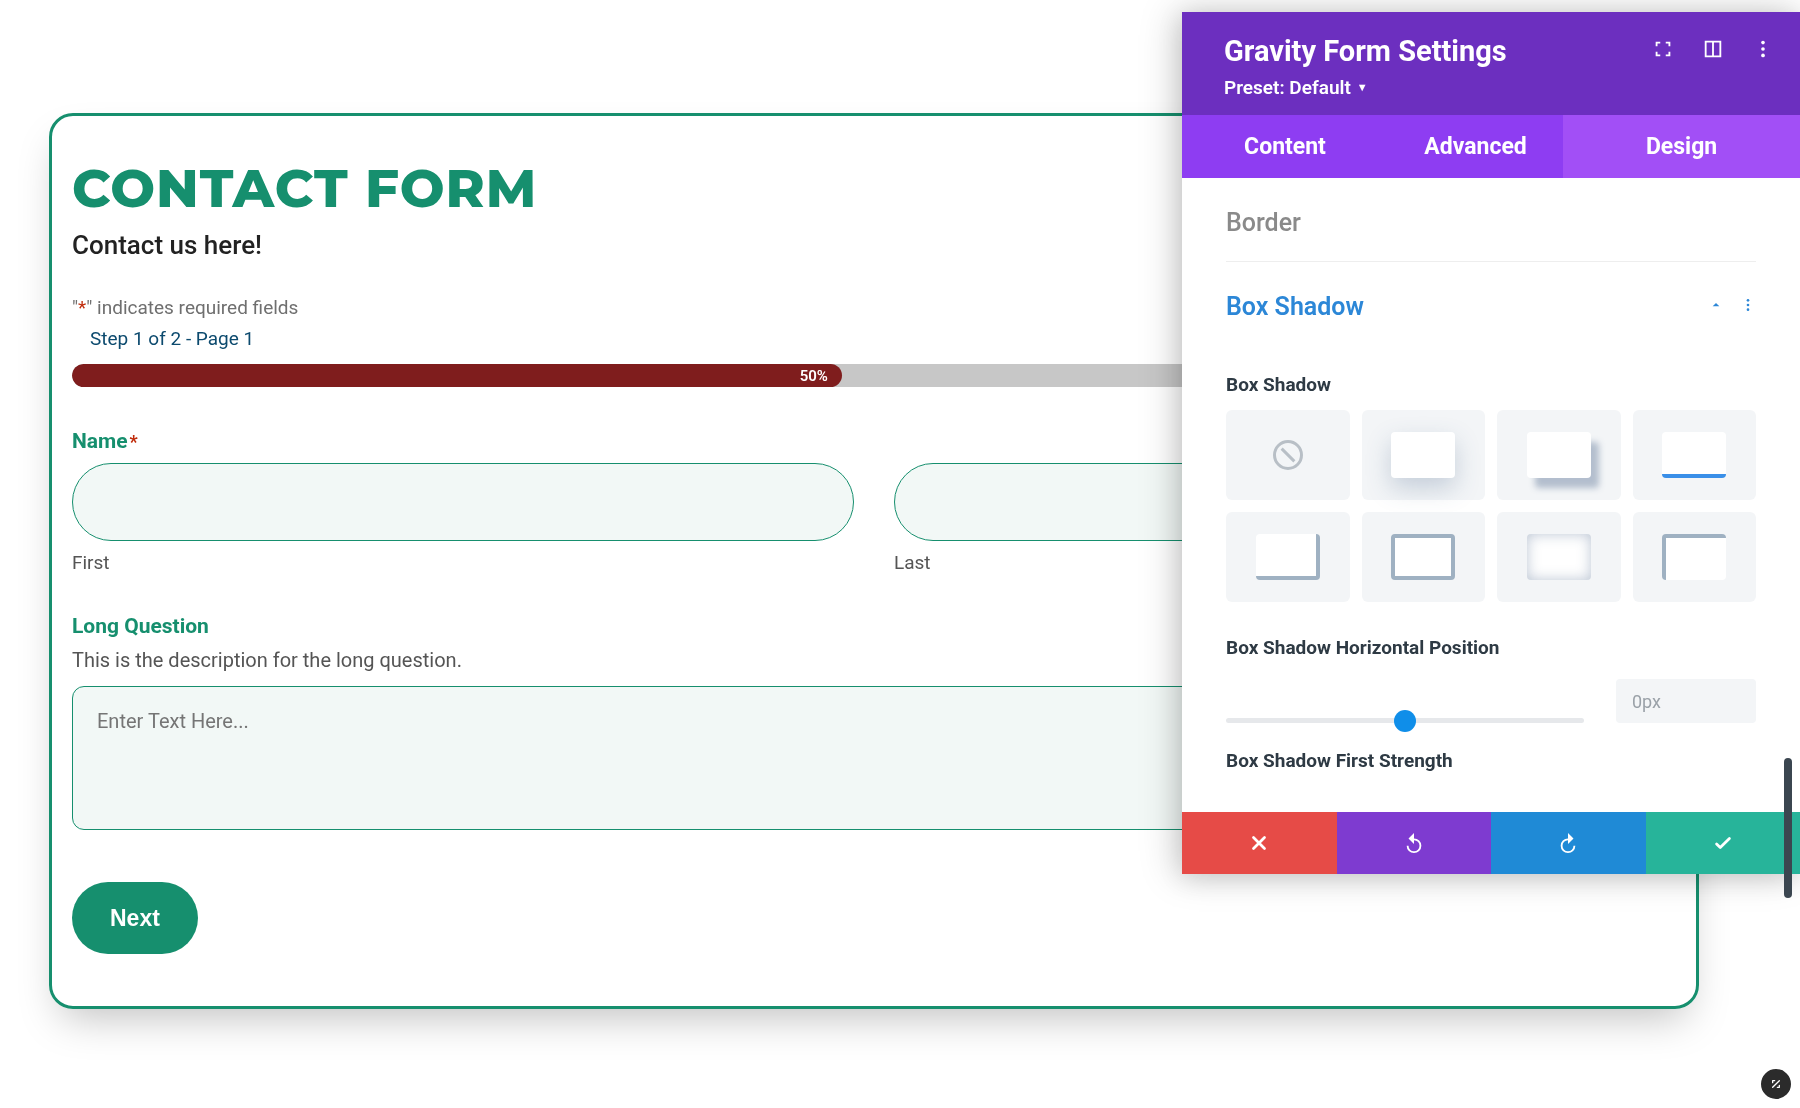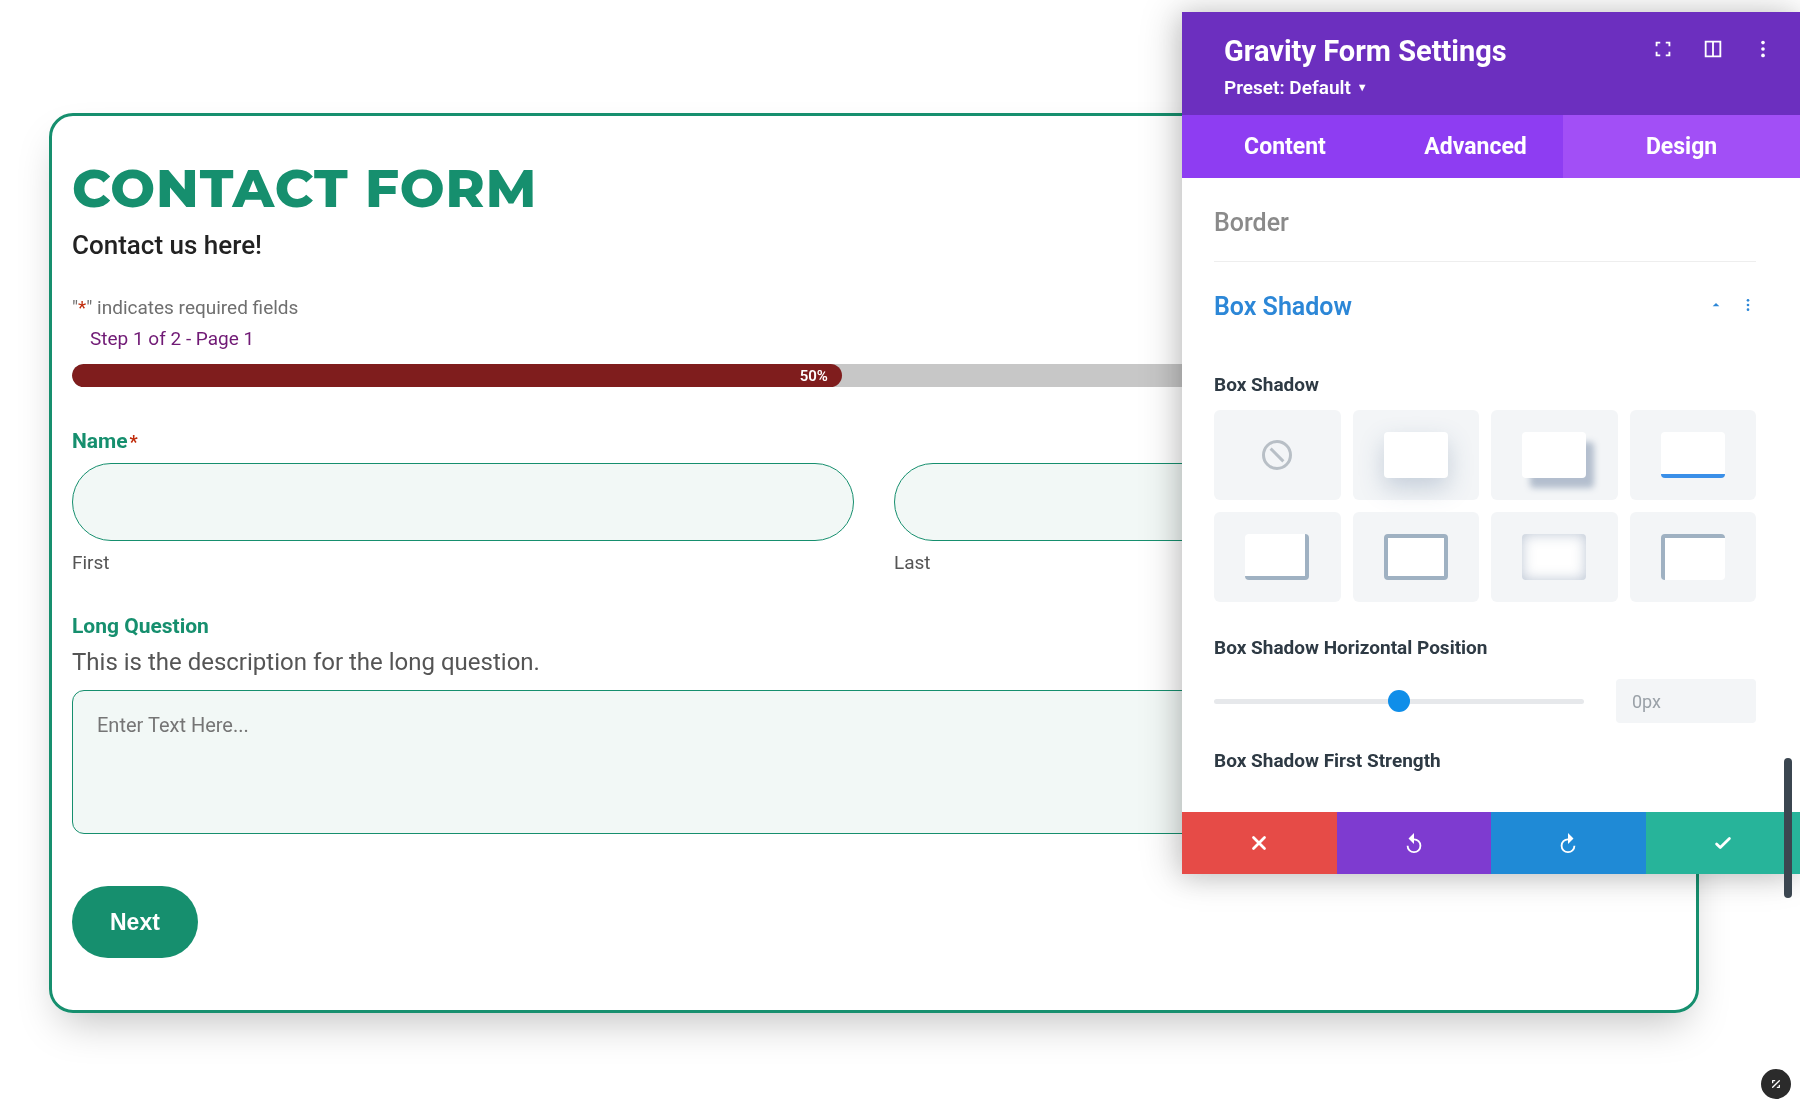--- a/index.html
+++ b/index.html
@@ -44,21 +44,21 @@
 
 .req-indicator {
   font-size: 19px;
   color: #6f6f6f;
   margin-bottom: 8px;
 }
 .req-indicator .asterisk { color: #c02b0a; }
 
 .step-label {
   font-size: 19px;
-  color: #701a75;
+  color: #0c4a6e;
   margin-left: 18px;
   margin-bottom: 14px;
 }
 
 .progress-track {
   width: 100%;
   height: 23px;
   background: #c7c7c7;
   border-radius: 12px;
   overflow: hidden;
@@ -97,21 +97,21 @@
   padding: 0 28px;
   color: #444;
 }
 .sub-label {
   font-size: 19px;
   color: #555;
   margin-top: 10px;
 }
 
 .field-desc {
-  font-size: 24px;
+  font-size: 20px;
   color: #555;
   margin-top: 6px;
   margin-bottom: 14px;
 }
 
 .textarea {
   width: 100%;
   height: 144px;
   border: 1px solid #168f6e;
   background: #f2f8f6;
@@ -186,21 +186,21 @@
   font-weight: 700;
   color: #fff;
   text-align: center;
   cursor: pointer;
 }
 .tab:nth-child(1){ flex:1.0; }
 .tab:nth-child(2){ flex:0.85; }
 .tab:nth-child(3){ flex:1.15; }
 .tab.active { background: #a24ff6; }
 
-.panel-body { padding: 0 44px 20px 32px; background:#fff; }
+.panel-body { padding: 0 44px 20px 44px; background:#fff; }
 
 .section-row {
   display: flex;
   align-items: center;
   justify-content: space-between;
   padding: 30px 0 24px 0;
   border-bottom: 1px solid #eee;
 }
 .section-title {
   font-size: 25px;
@@ -254,21 +254,21 @@
   transform: translateY(-50%) rotate(45deg);
 }
 
 .slider-row { margin-bottom: 26px; }
 .slider-label {
   font-size: 19px;
   font-weight: 700;
   color: #2e3a44;
   margin-bottom: 20px;
 }
-.slider-controls { display:flex; align-items:center; gap:32px; }
+.slider-controls { display:flex; align-items:flex-end; gap:32px; }
 .slider-track {
   flex: 1;
   height: 5px;
   background: #e6e8eb;
   border-radius: 3px;
   position: relative;
 }
 .slider-thumb {
   position:absolute;
   top:50%;

